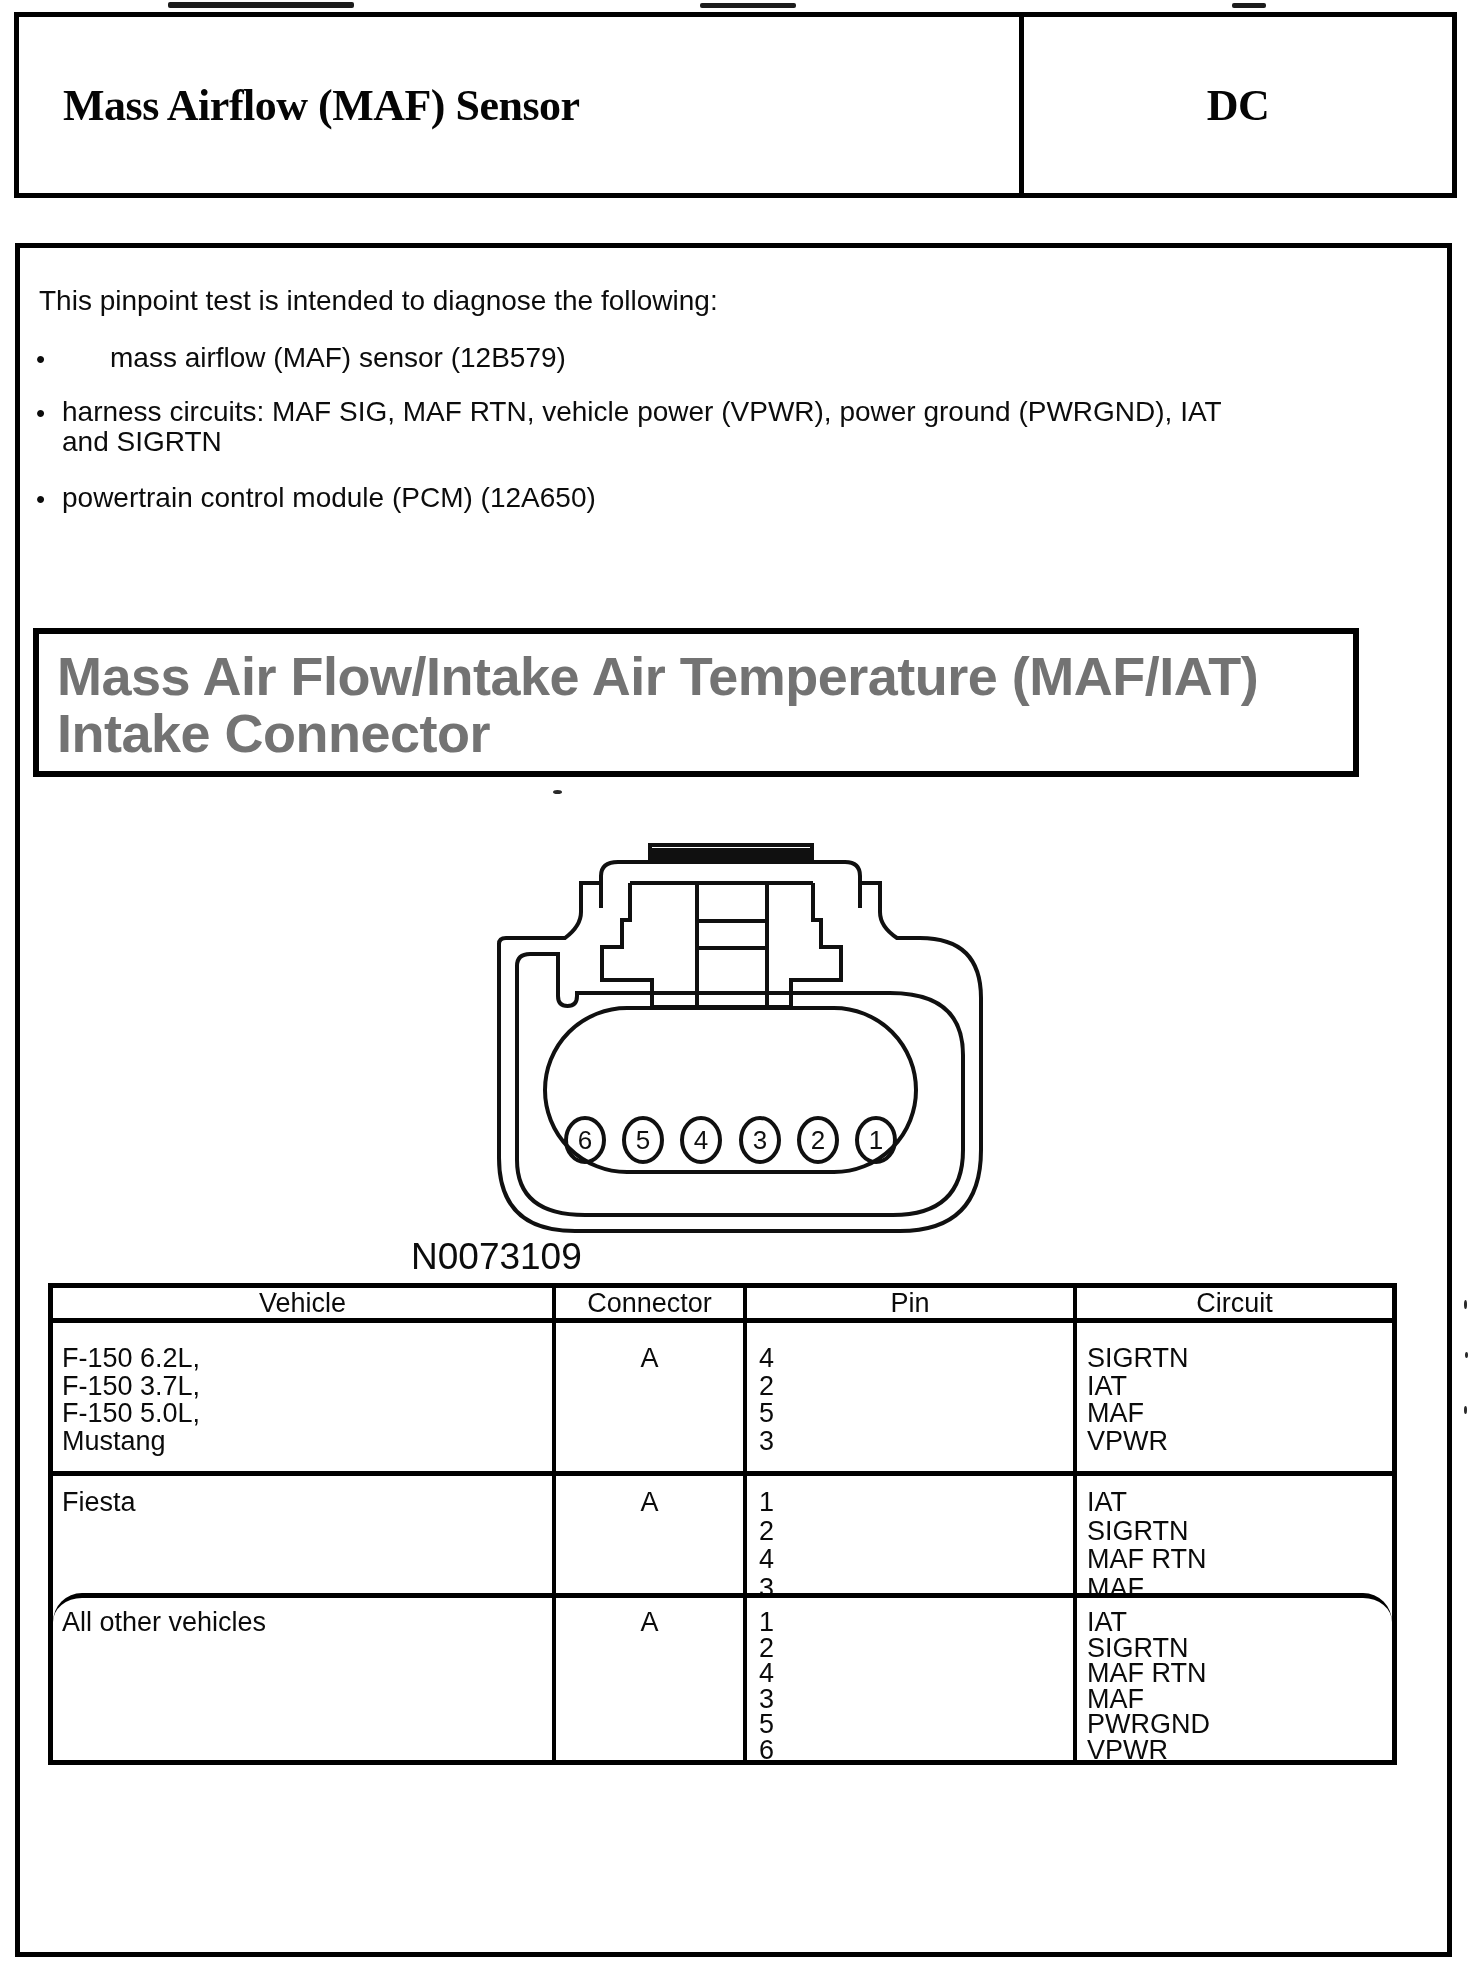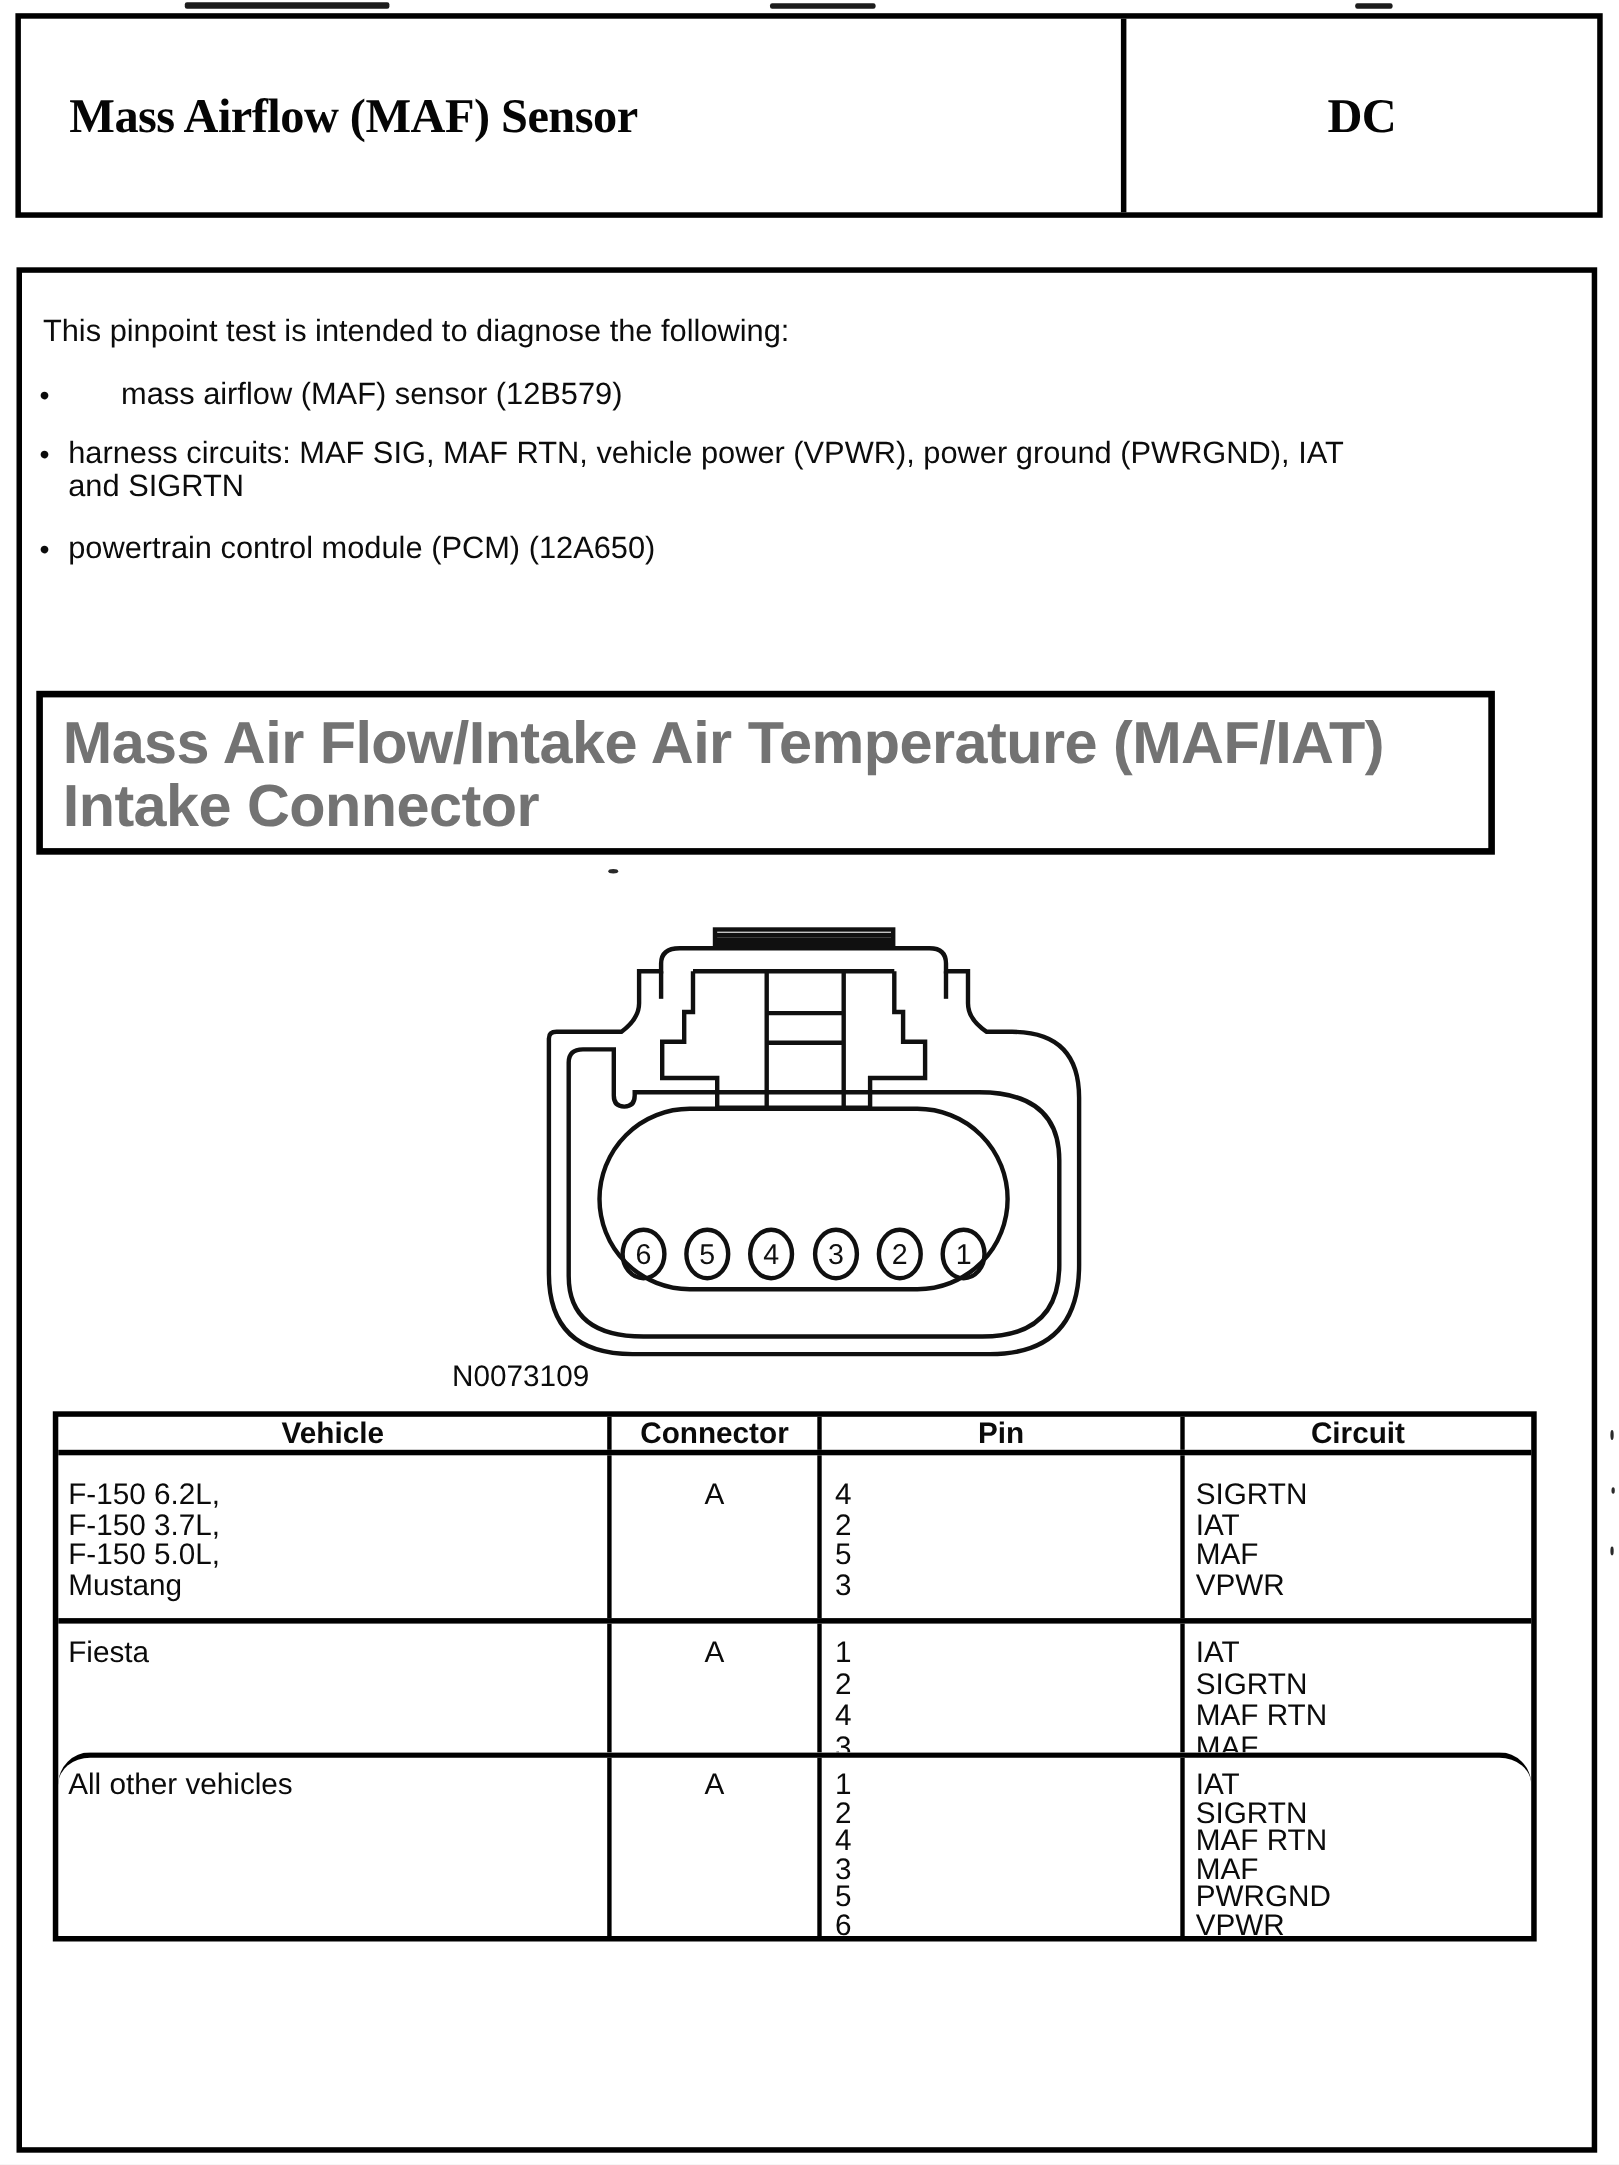--- a/index.html
+++ b/index.html
@@ -40,30 +40,30 @@
   
   .heading-box {
     position:absolute; left:33px; top:628px; width:1326px; height:149px;
     border:6px solid #000;
   }
   .heading-line {
     font-size:54px; font-weight:700; letter-spacing:-0.5px; line-height:57px;
     color:#737373; white-space:nowrap;
   }
 
-  .figure-label { font-size:27px; color:#0c0c0c; }
+  .figure-label { font-size:37px; color:#0c0c0c; }
 
   
   .dtable {
     position:absolute; left:48px; top:1283px; width:1349px;
     border:5px solid #000; font-size:27px; background:#fff;
   }
   .trow, .thead { display:grid; grid-template-columns:499px 191px 330px 319px; }
   .thead { height:35px; border-bottom:5px solid #000; }
-  .thead .cell { font-weight:700; display:flex; align-items:center; justify-content:center; }
+  .thead .cell { font-weight:400; display:flex; align-items:center; justify-content:center; }
   .cell { border-left:4px solid #000; overflow:hidden; }
   .cell:first-child { border-left:none; }
   .r1 { height:148px; }
   .r2 { height:122px; border-top:5px solid #000; }
   .r3 { height:167px; border-top:5px solid #000;border-radius:29px; }
   .r1 .ln { line-height:27.5px; }
   .r2 .ln { line-height:28.5px; }
   .r3 .ln { line-height:25.5px; }
   .r1 .cell { padding-top:22px; }
   .r2 .cell { padding-top:12px; }

